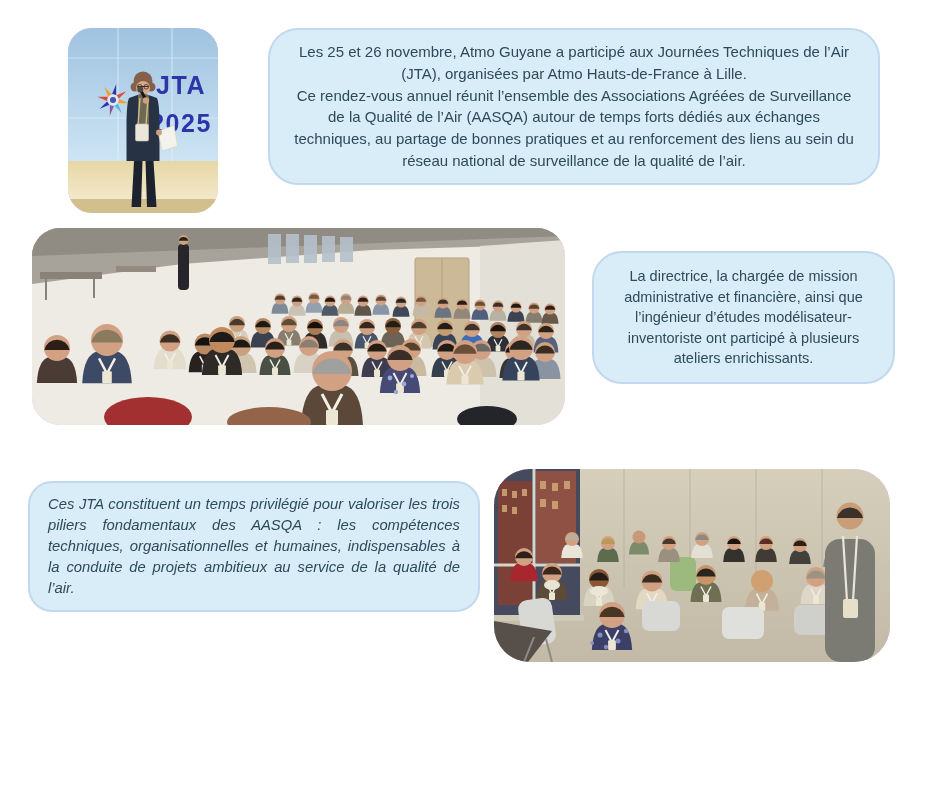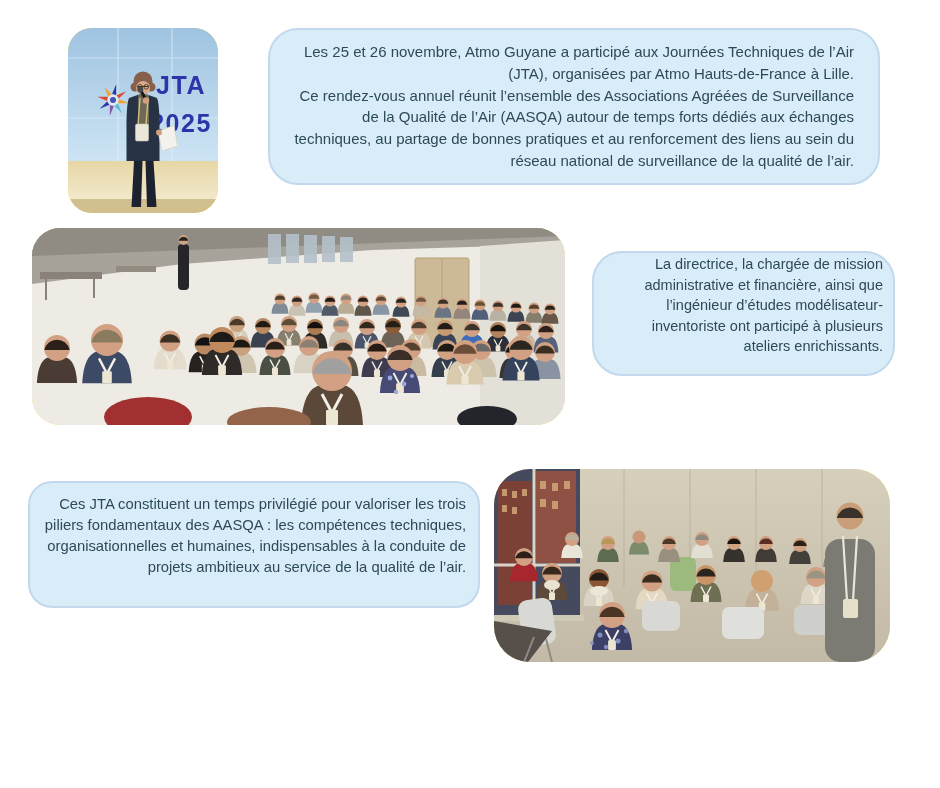--- a/index.html
+++ b/index.html
@@ -9,35 +9,35 @@
     --highlight-box-fill:#fdf9e6;
     --highlight-box-border:#f8e4c2;
     --highlight-box-text:#4e5340;
     --screen-text-blue:#2d35a8;
   }
   *{margin:0;padding:0;box-sizing:border-box;}
   html,body{background:#ffffff;}
   body{font-family:"Liberation Sans","DejaVu Sans",sans-serif;}
   .canvas{position:relative;width:940px;height:788px;background:#ffffff;overflow:hidden;margin:0 auto;}
 
-  .photo{position:absolute;overflow:hidden;background:#fde047;}
+  .photo{position:absolute;overflow:hidden;background:#f0abfc;}
   .photo svg{display:block;width:100%;height:100%;}
   .photo-speaker{left:68px;top:28px;width:150px;height:185px;border-radius:24px;}
   .photo-audience{left:32px;top:228px;width:533px;height:197px;border-radius:28px;}
   .photo-workshop{left:494px;top:469px;width:396px;height:193px;border-radius:36px;}
 
   .bubble{position:absolute;background:var(--info-box-fill);border:2px solid var(--info-box-border);
           color:var(--info-box-text);}
-  .bubble p{margin:0;text-align:right;}
+  .bubble p{margin:0;}
   .bubble-intro{left:268px;top:28px;width:612px;min-height:152px;border-radius:30px;
                 padding:11px 24px;font-size:15px;line-height:1.45;text-align:center;}
   .bubble-delegation{left:592px;top:251px;width:303px;min-height:125px;border-radius:30px;
-                padding:1px 10px;font-size:14.5px;line-height:1.42;text-align:center;}
+                padding:13px 10px;font-size:14.5px;line-height:1.42;text-align:center;}
   .bubble-pillars{left:28px;top:481px;width:452px;min-height:127px;border-radius:24px;
-                padding:11px 12px;font-size:14.8px;line-height:1.42;text-align:justify;}
+                padding:11px 18px;font-size:14.8px;line-height:1.42;text-align:justify;font-style:italic;}
   .bubble-closing{left:44px;top:691px;width:851px;min-height:66px;border-radius:33px;
                 background:var(--highlight-box-fill);border:2.5px solid var(--highlight-box-border);
                 color:var(--highlight-box-text);padding:8px 26px;font-size:15.5px;line-height:1.45;
                 text-align:justify;}
   .screen-label{font-family:"Liberation Sans","DejaVu Sans",sans-serif;font-weight:bold;}
 </style>
 </head>
 <body>
 
 <div class="canvas">

